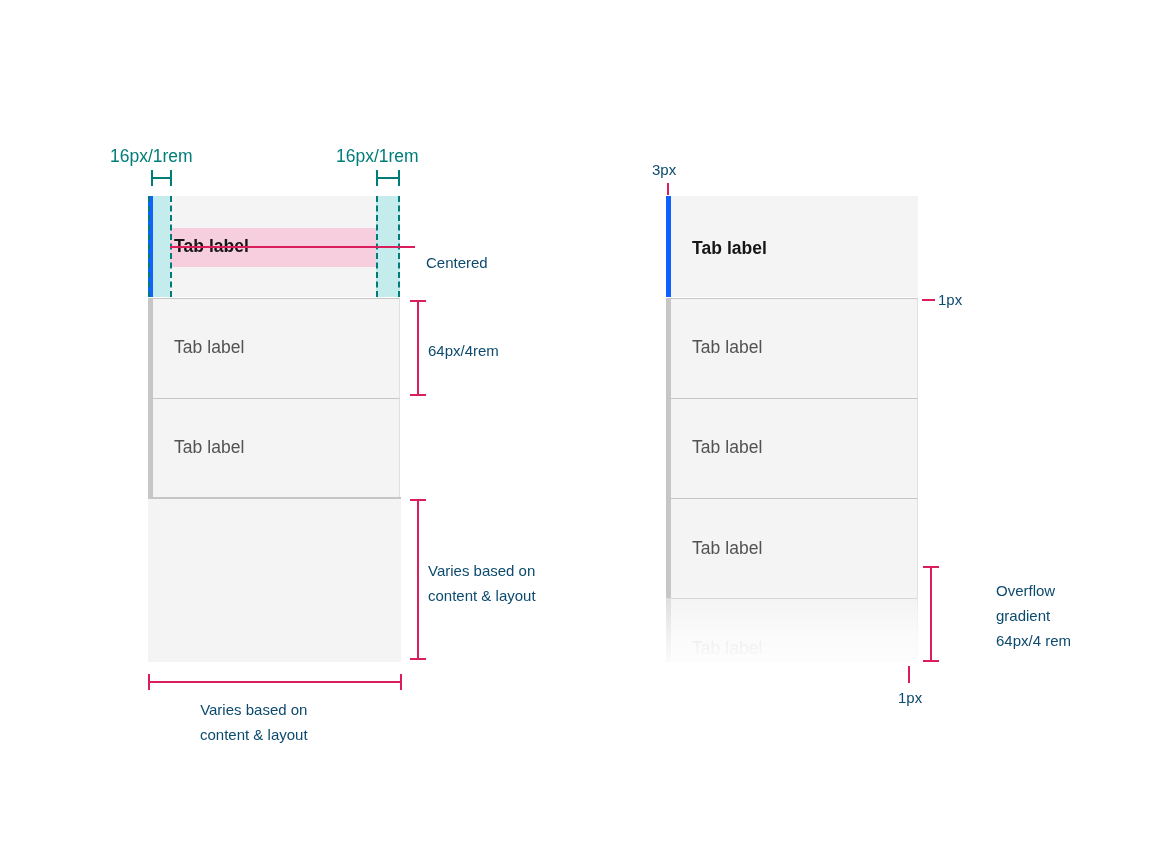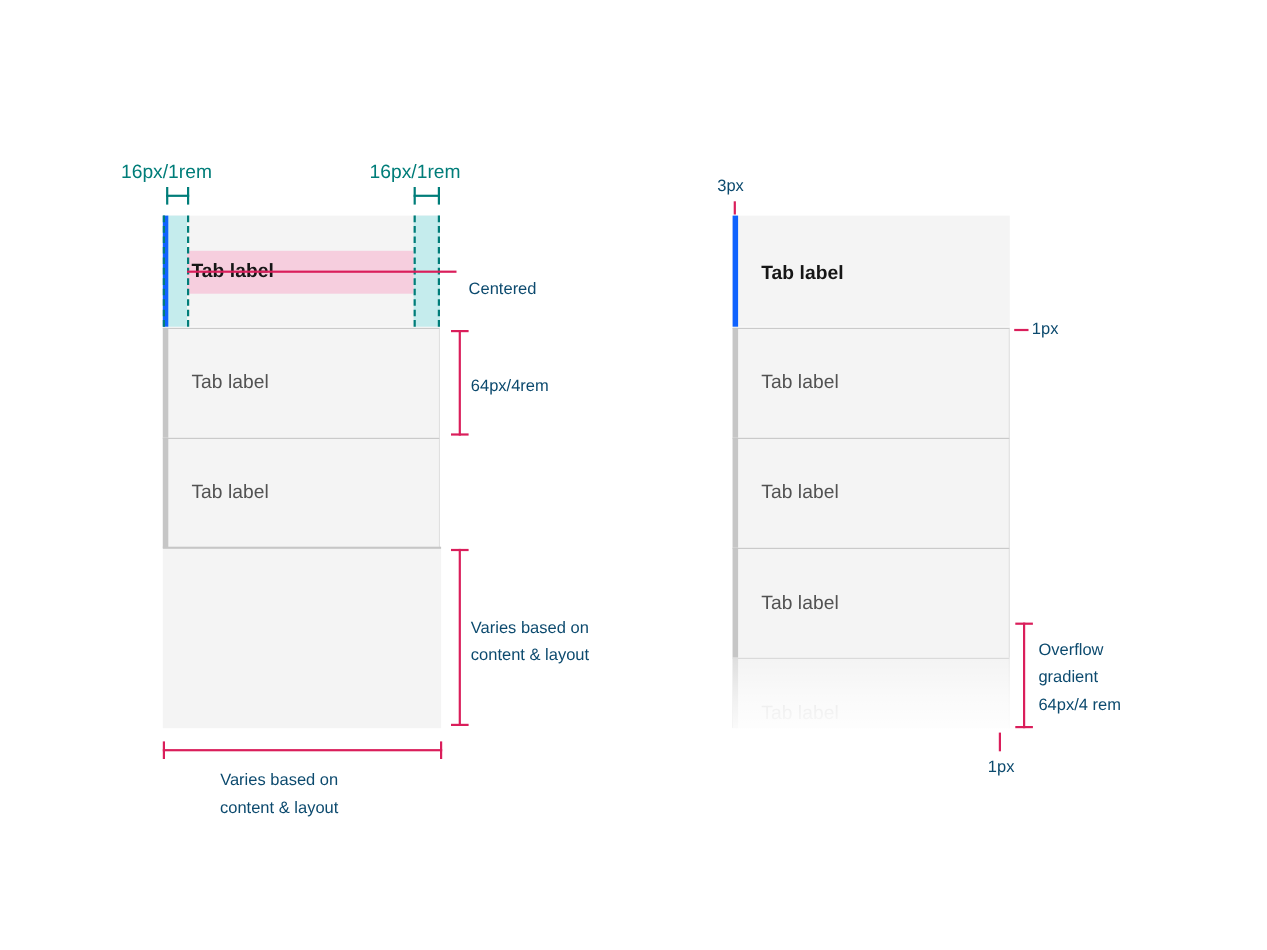--- a/index.html
+++ b/index.html
@@ -196,21 +196,21 @@
     <div class="tab" style="left:666px; top:598px; width:252px; height:64px; border-top:1px solid #d8d8d8; border-right:1px solid #ececec;"></div>
     <div class="left-accent-grey" style="left:666px; top:598px; width:5px; height:64px; background:#dedede;"></div>
     <div class="tab-label faded" style="position:absolute; left:692px; top:638px;">Tab label</div>
 
     <div style="position:absolute; left:666px; top:598px; width:253px; height:65px;
                 background:linear-gradient(to bottom, rgba(255,255,255,0) 0%, rgba(255,255,255,0.55) 55%, rgba(255,255,255,0.88) 100%);"></div>
 
     <div class="ann-line-v" style="left:930px; top:566px; height:96px;"></div>
     <div class="ann-cap-h" style="left:923px; top:566px; width:16px;"></div>
     <div class="ann-cap-h" style="left:923px; top:660px; width:16px;"></div>
-    <div class="ann-text" style="left:944px; top:578px;">Overflow
+    <div class="ann-text" style="left:996px; top:578px;">Overflow
 gradient
 64px/4 rem</div>
 
     <div class="ann-line-v" style="left:908px; top:666px; height:17px;"></div>
     <div class="ann-text" style="left:898px; top:685px;">1px</div>
 
   </div>
 
 </div>
 

